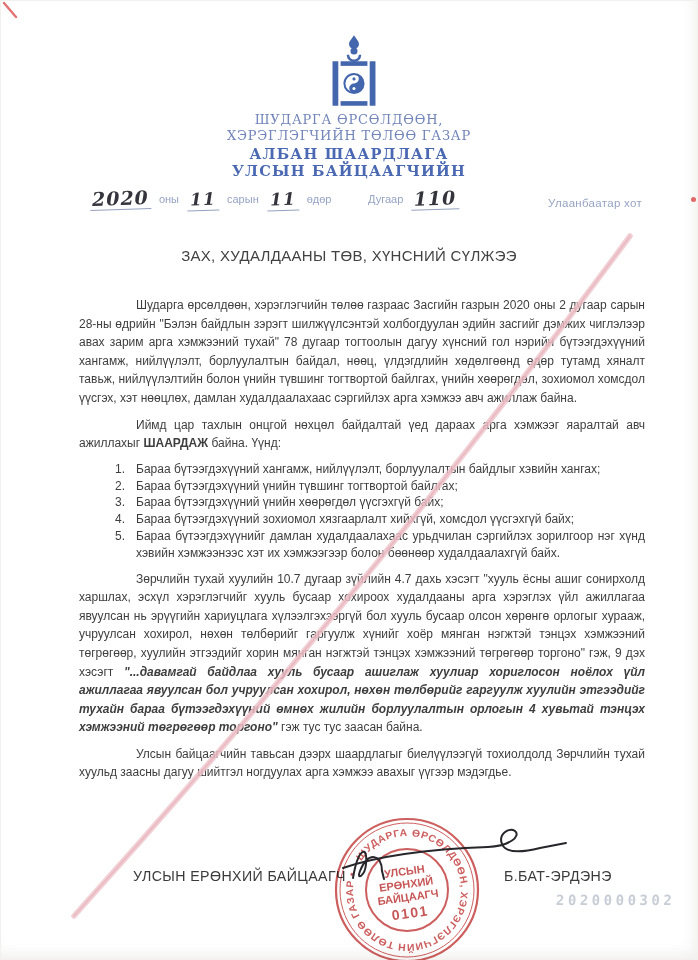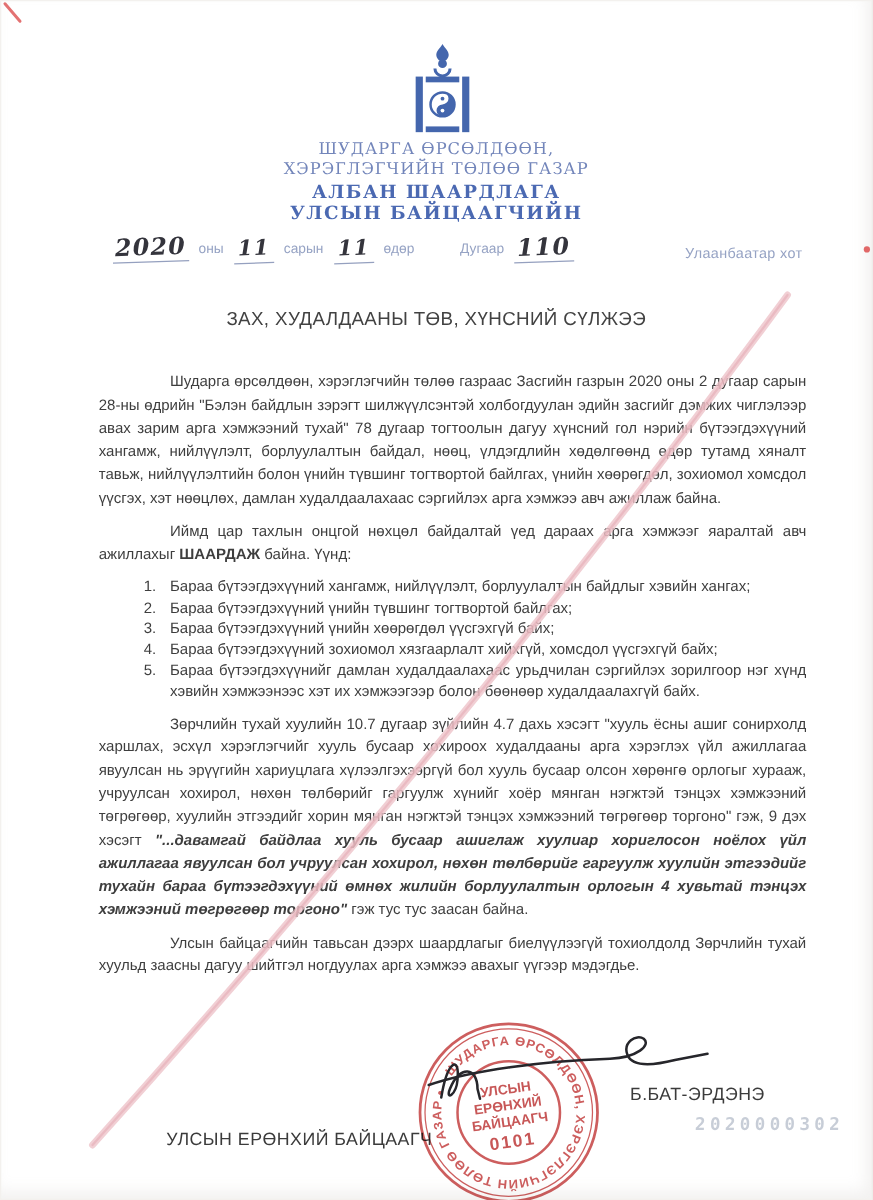--- a/index.html
+++ b/index.html
@@ -33,21 +33,21 @@
   .bodytext{position:absolute;left:79px;top:296px;width:566px;font-size:12px;
             line-height:18.6px;text-align:justify;color:#3e3e3e;}
   .para{margin:0 0 8px 0;text-indent:57px;}
   .b{font-weight:bold;}
   .bi{font-weight:bold;font-style:italic;}
   .list{margin:0 0 8px 36px;}
   .li{display:flex;line-height:16.8px;}
   .li .num{width:21px;flex:none;}
   .li .litext{flex:1;text-align:justify;}
   
-  .sig-title{position:absolute;left:133px;top:868px;font-size:14.2px;letter-spacing:.4px;color:#3b3b3b;z-index:2;margin-top:36px;}
+  .sig-title{position:absolute;left:133px;top:868px;font-size:14.2px;letter-spacing:.4px;color:#3b3b3b;z-index:2;}
   .sig-name{position:absolute;left:504px;top:868px;font-size:14.2px;letter-spacing:.4px;color:#3b3b3b;z-index:2;text-align:center;}
   .stamp{position:absolute;left:332px;top:815px;z-index:3;mix-blend-mode:multiply;}
   .signature-svg{position:absolute;left:338px;top:826px;z-index:4;}
   .serial{position:absolute;left:556px;top:892px;font-family:"DejaVu Sans Mono",monospace;
           font-size:14px;font-weight:bold;letter-spacing:3.5px;color:#c5cbd5;opacity:.95;
           transform:skewX(-2deg);z-index:1;}
   .watermark{position:absolute;left:0;top:0;z-index:6;pointer-events:none;}
   .red-dot{position:absolute;right:2px;top:197px;width:5px;height:5px;border-radius:50%;
            background:#dd4f4f;opacity:.85;z-index:6;}
 </style>

